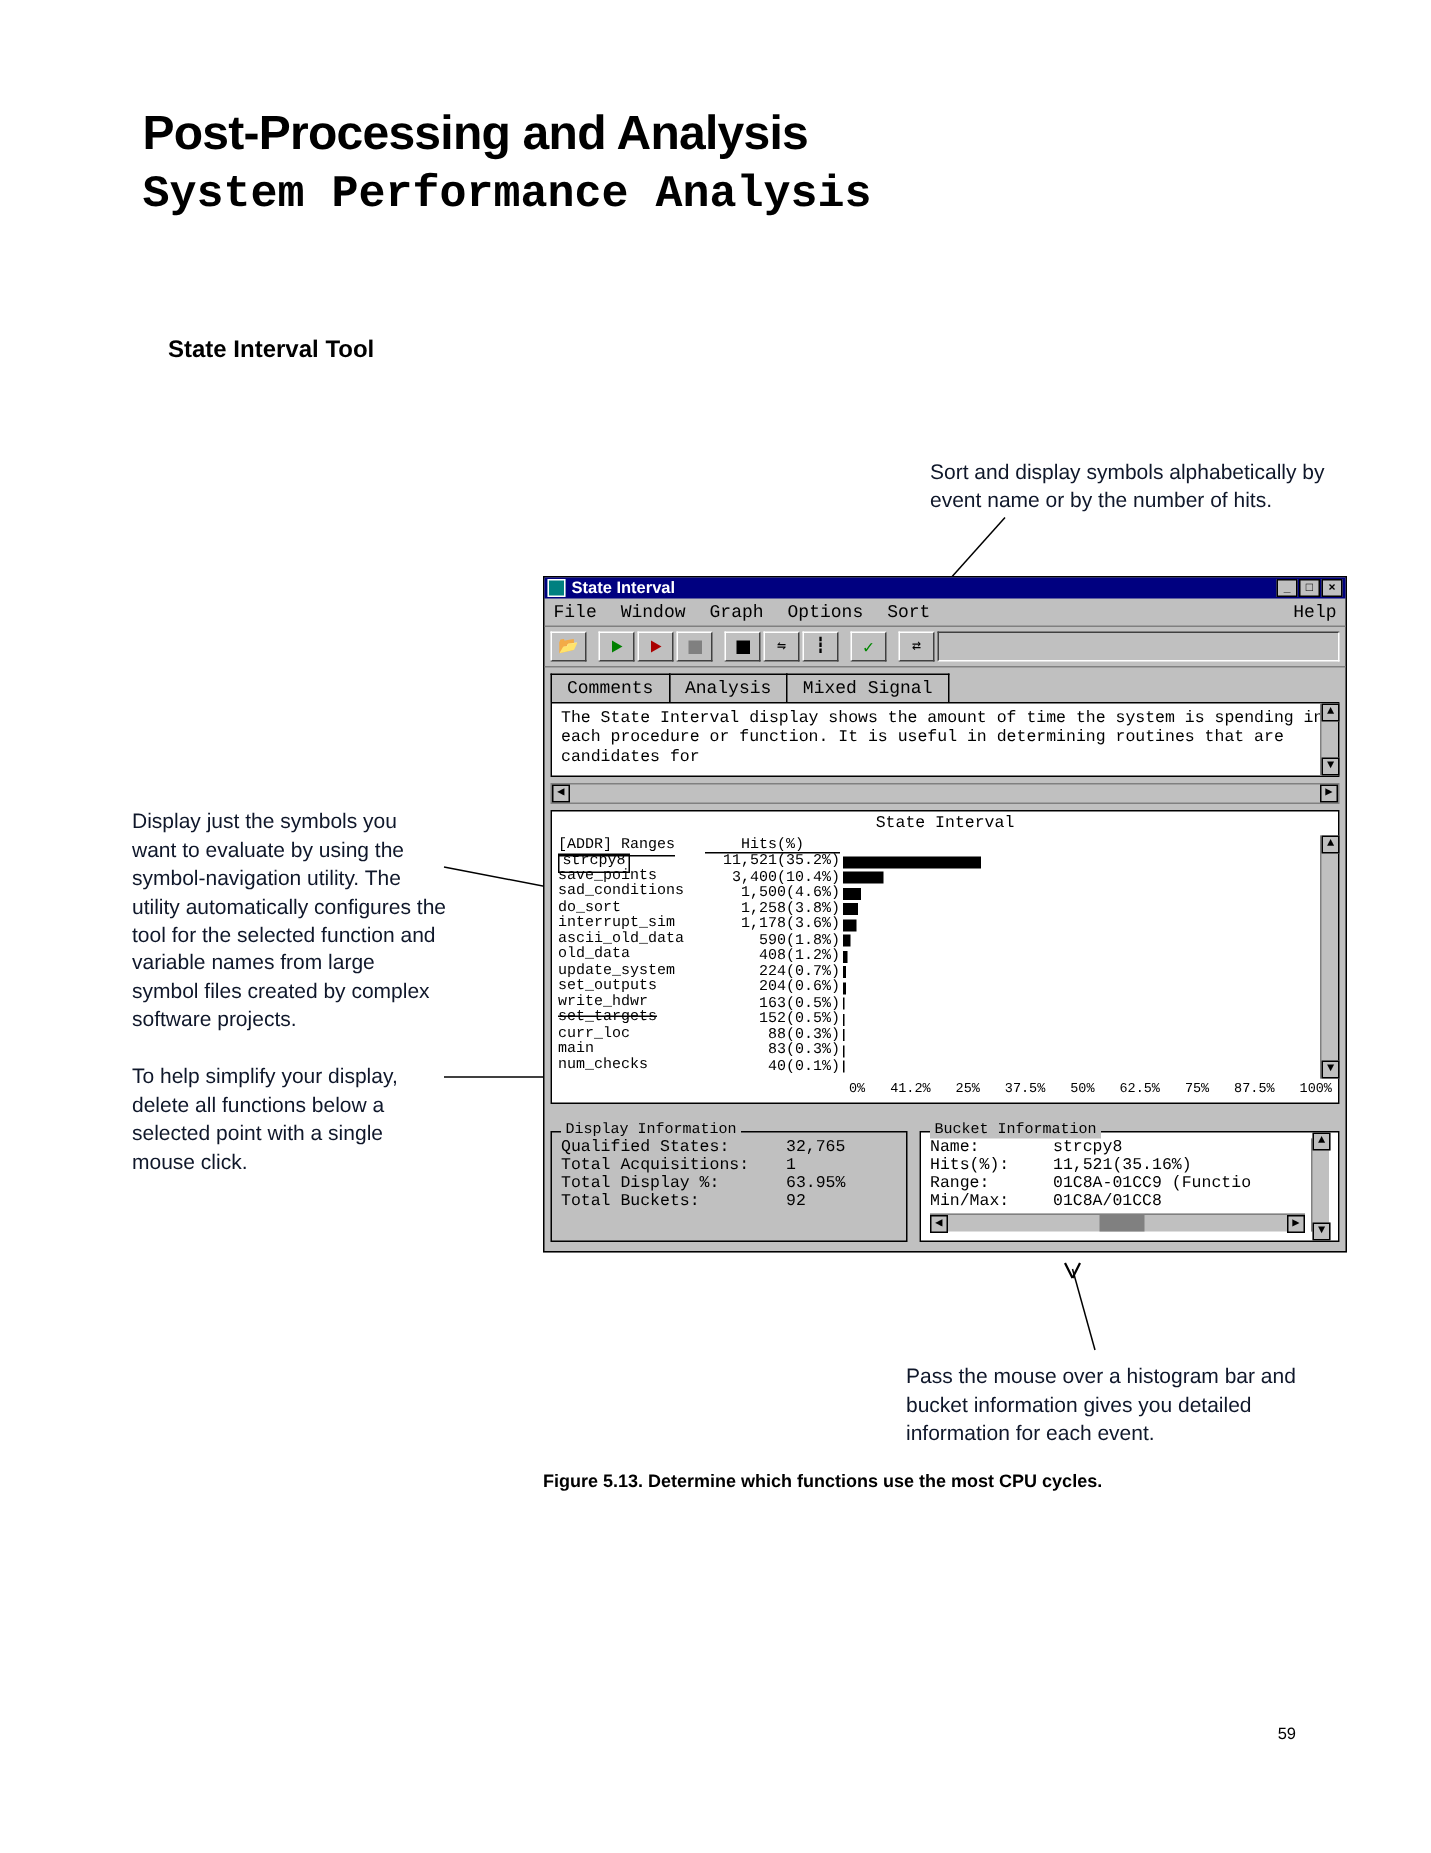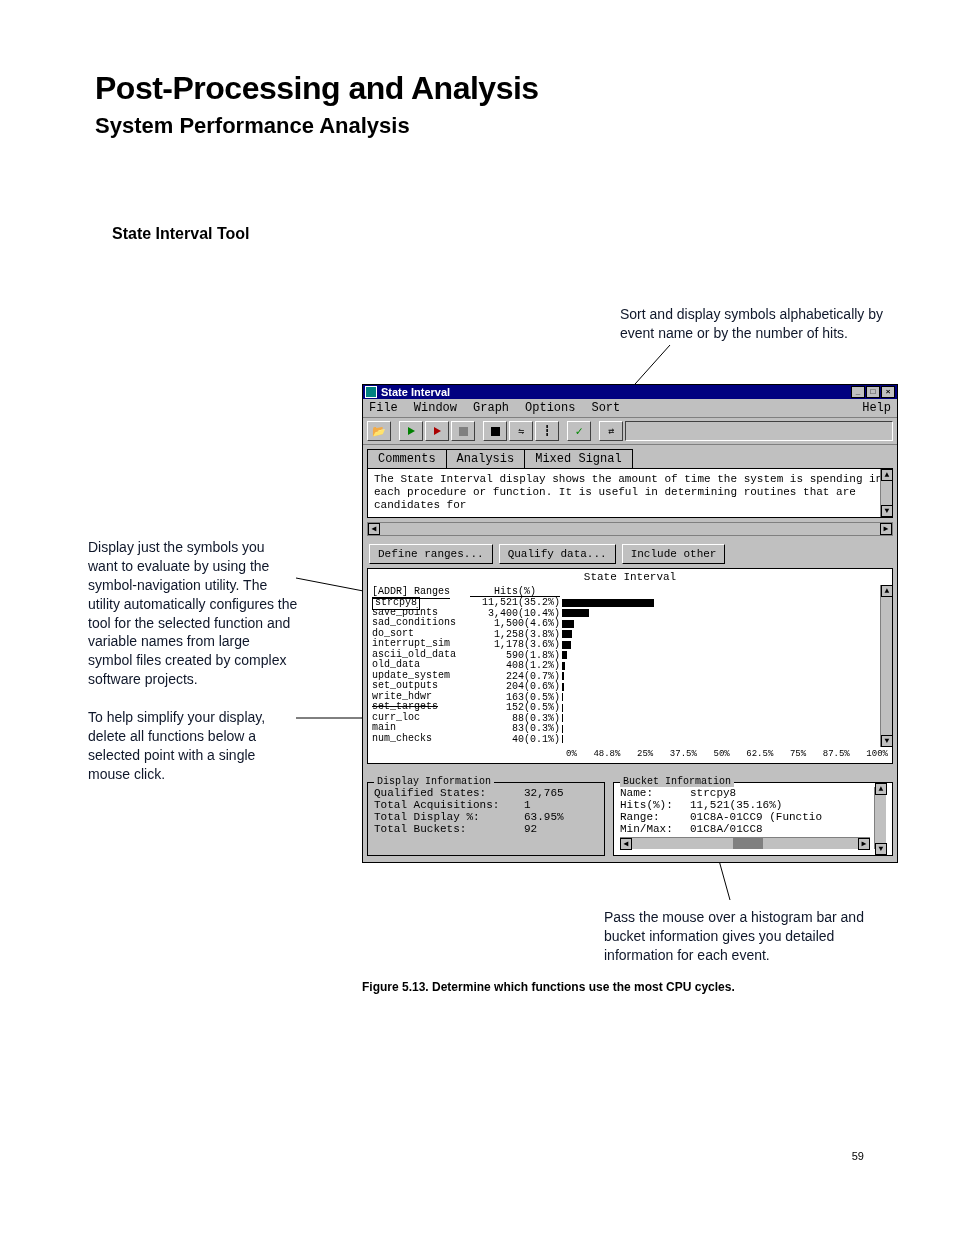--- a/index.html
+++ b/index.html
@@ -1,21 +1,21 @@
 <!DOCTYPE html>
 <html><head>
 <meta charset="utf-8">
 <style>
   * { box-sizing: border-box; margin: 0; padding: 0; }
   html, body { width: 954px; height: 1235px; background: #fff; font-family: Arial, Helvetica, sans-serif; }
   .page { width: 954px; height: 1235px; position: relative; }
 
   .title-block { position: absolute; left: 95px; top: 70px; }
   .page-title { font-family: "Arial Narrow", Arial, sans-serif; font-weight: bold; font-size: 32px; letter-spacing: -0.5px; }
-  .page-subtitle { font-family: Liberation Sans, sans-serif; font-weight: bold; font-size: 22px; margin-top: 6px; }
+  .page-subtitle { font-family: Liberation Mono, monospace; font-weight: bold; font-size: 30px; margin-top: 6px; }
 
   .section-heading { position: absolute; left: 112px; top: 225px; font-family: "Arial Narrow", Arial, sans-serif; font-weight: bold; font-size: 16px; }
 
   .annot { position: absolute; font-family: "Arial Narrow", Arial, sans-serif; font-size: 14px; line-height: 1.35; color: #0f172a; }
   .annot-top { left: 620px; top: 305px; width: 265px; }
   .annot-left1 { left: 88px; top: 538px; width: 210px; }
   .annot-left2 { left: 88px; top: 708px; width: 210px; }
   .annot-bottom { left: 604px; top: 908px; width: 265px; }
 
   
@@ -66,21 +66,21 @@
   .chart-vscroll { width:12px; background:#c0c0c0; border-left:1px solid #808080; position:relative; }
   .xaxis { display:flex; justify-content:space-between; padding:2px 4px 4px 198px; font-family:"Courier New",monospace; font-size:9px; }
 
   .infoboxes { display:flex; gap:8px; padding:0 4px 6px;margin-top:18px; }
   .infobox { border:1px solid #000; padding:4px 6px 6px; font-family:"Courier New",monospace; font-size:11px; background:#c0c0c0; position:relative; }
   .infobox-title { position:absolute; top:-7px; left:6px; background:#c0c0c0; padding:0 3px; font-size:10px; }
   .infobox-di { width:238px; }
   .infobox-bi { flex:1; background:#fff; }
   .info-row { display:flex; }
   .info-label { width:150px; }
-  .bi-row { display:flex; }
+  .bi-row { display:flex;gap:12px; }
   .bi-label { width:70px; }
   .bi-scroll { width:12px; background:#c0c0c0; border-left:1px solid #808080; }
   .infobox-bi-inner { display:flex; }
   .bi-content { flex:1; padding-right:4px; }
   .hscroll-bi { height:12px; background:#c0c0c0; border-top:1px solid #808080; margin-top:2px; position:relative;}
   .hscroll-bi .thumb { position:absolute; left:45%; top:0; width:30px; height:100%; background:#808080;}
 
   .figure-caption { position:absolute; left:362px; top:980px; font-family:"Arial Narrow",Arial,sans-serif; font-weight:bold; font-size:12px; }
   .page-num { position:absolute; right:90px; top:1150px; font-family:Arial,sans-serif; font-size:11px; }
 
@@ -192,25 +192,20 @@
       <div class="vscrollhint">
         <div class="arrow-sm" style="top:0">▲</div>
         <div class="arrow-sm" style="bottom:0">▼</div>
       </div>
     </div>
     <div class="hscroll">
       <div class="arrow-sm left">◀</div>
       <div class="arrow-sm right">▶</div>
     </div>
 
-    <div class="btnrow">
-      <div class="winbtn">Define ranges...</div>
-      <div class="winbtn">Qualify data...</div>
-      <div class="winbtn">Include other</div>
-    </div>
 
     <div class="chartframe">
       <div class="chart-title-row">State Interval</div>
       <div class="chart-body">
         <div class="chart-left">
           <div class="row-line"><span class="hdr">[ADDR] Ranges</span></div>
           <div id="names-col">
               <div class="row-line"><span class="hdr box">strcpy8</span></div>
               <div class="row-line">save_points</div>
               <div class="row-line">sad_conditions</div>
@@ -264,21 +259,21 @@
               <div class="bar" style="width: 1px;"></div>
             </div>
         </div>
         <div class="chart-vscroll">
           <div class="arrow-sm" style="top:0">▲</div>
           <div class="arrow-sm" style="bottom:0">▼</div>
         </div>
       </div>
       <div class="xaxis" id="xaxis">
           <span>0%</span>
-          <span>48.8%</span>
+          <span>41.2%</span>
           <span>25%</span>
           <span>37.5%</span>
           <span>50%</span>
           <span>62.5%</span>
           <span>75%</span>
           <span>87.5%</span>
           <span>100%</span>
         </div>
     </div>
 

